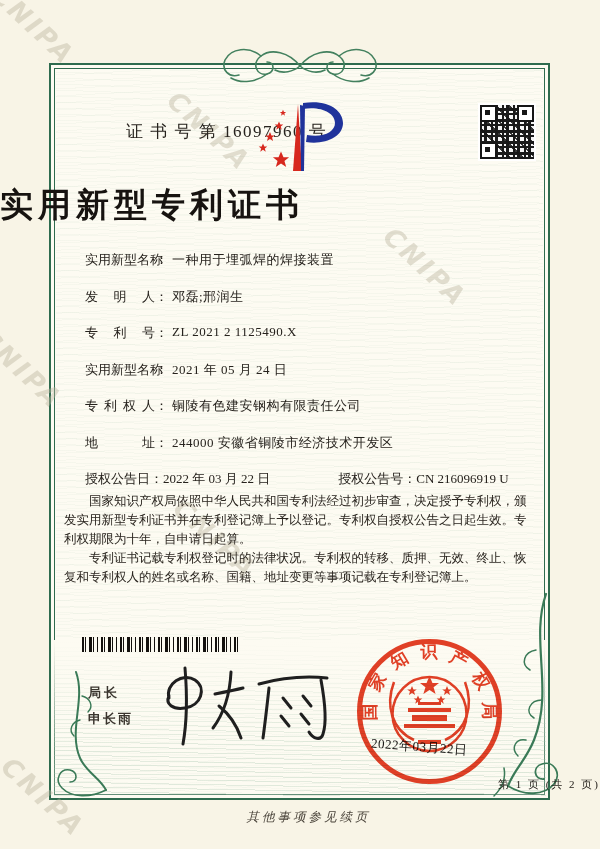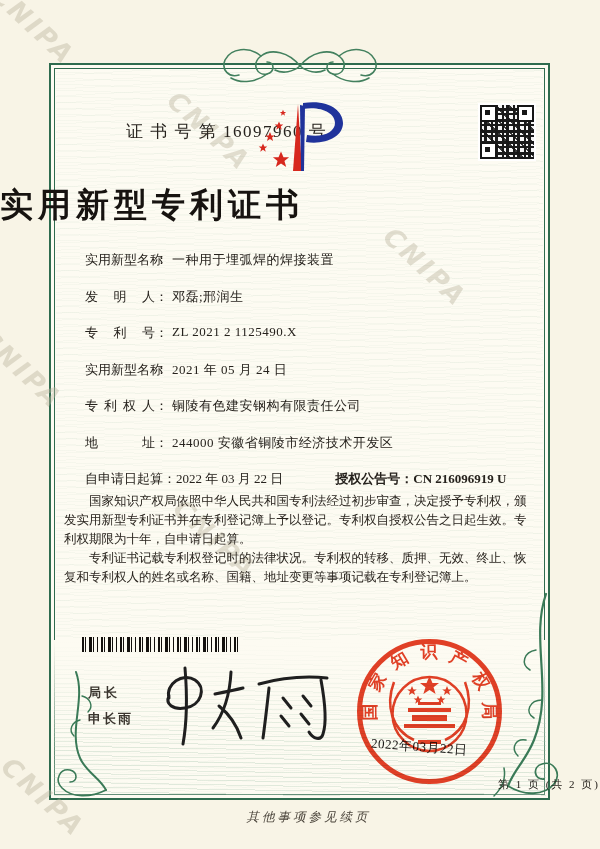--- a/index.html
+++ b/index.html
@@ -36,21 +36,21 @@
   .qr-finder::after{content:"";position:absolute;left:2.5px;top:2.5px;width:5px;height:5px;background:#161616;}
   .qr-tl{left:2px;top:2px;} .qr-tr{right:2px;top:2px;} .qr-bl{left:2px;bottom:2px;}
   .title{position:absolute;left:0;right:0;top:183px;z-index:3;
          font-size:33px;font-weight:700;letter-spacing:5px;color:#171310;}
   .fields{position:absolute;left:85px;top:251px;width:440px;z-index:3;font-size:13px;}
   .row{height:36.5px;display:flex;align-items:flex-start;white-space:nowrap;}
   .flabel{display:inline-block;width:70px;text-align:justify;text-align-last:justify;text-justify:inter-character;}
   .colon{display:inline-block;margin-right:4px;}
   .fvalue{letter-spacing:0.5px;}
   .grant{display:flex;}
-  .grant .pair2{margin-left:52px;font-weight:bold;}
+  .grant .pair2{margin-left:68px;}
   .paras{position:absolute;left:64px;top:492px;width:468px;z-index:3;
          font-size:12.5px;line-height:19px;color:#2a251f;}
   .paras p{margin:0;text-indent:2em;}
   .barcode{position:absolute;left:82px;top:637px;width:158px;height:15px;z-index:3;
      background:repeating-linear-gradient(90deg,#14110e 0 2px,transparent 2px 3px,#14110e 3px 4px,
        transparent 4px 7px,#14110e 7px 10px,transparent 10px 11px,#14110e 11px 12px,
        transparent 12px 15px,#14110e 15px 16px,transparent 16px 19px);}
   .sig-title{position:absolute;left:88px;top:684px;z-index:3;font-size:13px;letter-spacing:3px;
              font-family:"Liberation Sans",sans-serif;font-weight:600;color:#3a352e;}
   .sig-name{position:absolute;left:88px;top:710px;z-index:3;font-size:13px;letter-spacing:2px;
@@ -168,21 +168,21 @@
       <span class="flabel">专利权人</span>
         <span class="colon">：</span>
         <span class="fvalue">铜陵有色建安钢构有限责任公司</span>
     </div>
     <div class="row">
       <span class="flabel">地址</span>
         <span class="colon">：</span>
         <span class="fvalue">244000 安徽省铜陵市经济技术开发区</span>
     </div>
     <div class="row grant">
-      <span class="pair1"><span>自申请日起算</span><span>：</span><span>2022 年 03 月 22 日</span></span>
+      <span class="pair1"><span>授权公告日</span><span>：</span><span>2022 年 03 月 22 日</span></span>
       <span class="pair2"><span>授权公告号</span><span>：</span><span>CN 216096919 U</span></span>
     </div>
   </div>
 
   <div class="paras">
     <p>国家知识产权局依照中华人民共和国专利法经过初步审查，决定授予专利权，颁发实用新型专利证书并在专利登记簿上予以登记。专利权自授权公告之日起生效。专利权期限为十年，自申请日起算。</p>
     <p>专利证书记载专利权登记时的法律状况。专利权的转移、质押、无效、终止、恢复和专利权人的姓名或名称、国籍、地址变更等事项记载在专利登记簿上。</p>
   </div>
 
   <div class="barcode"></div>

